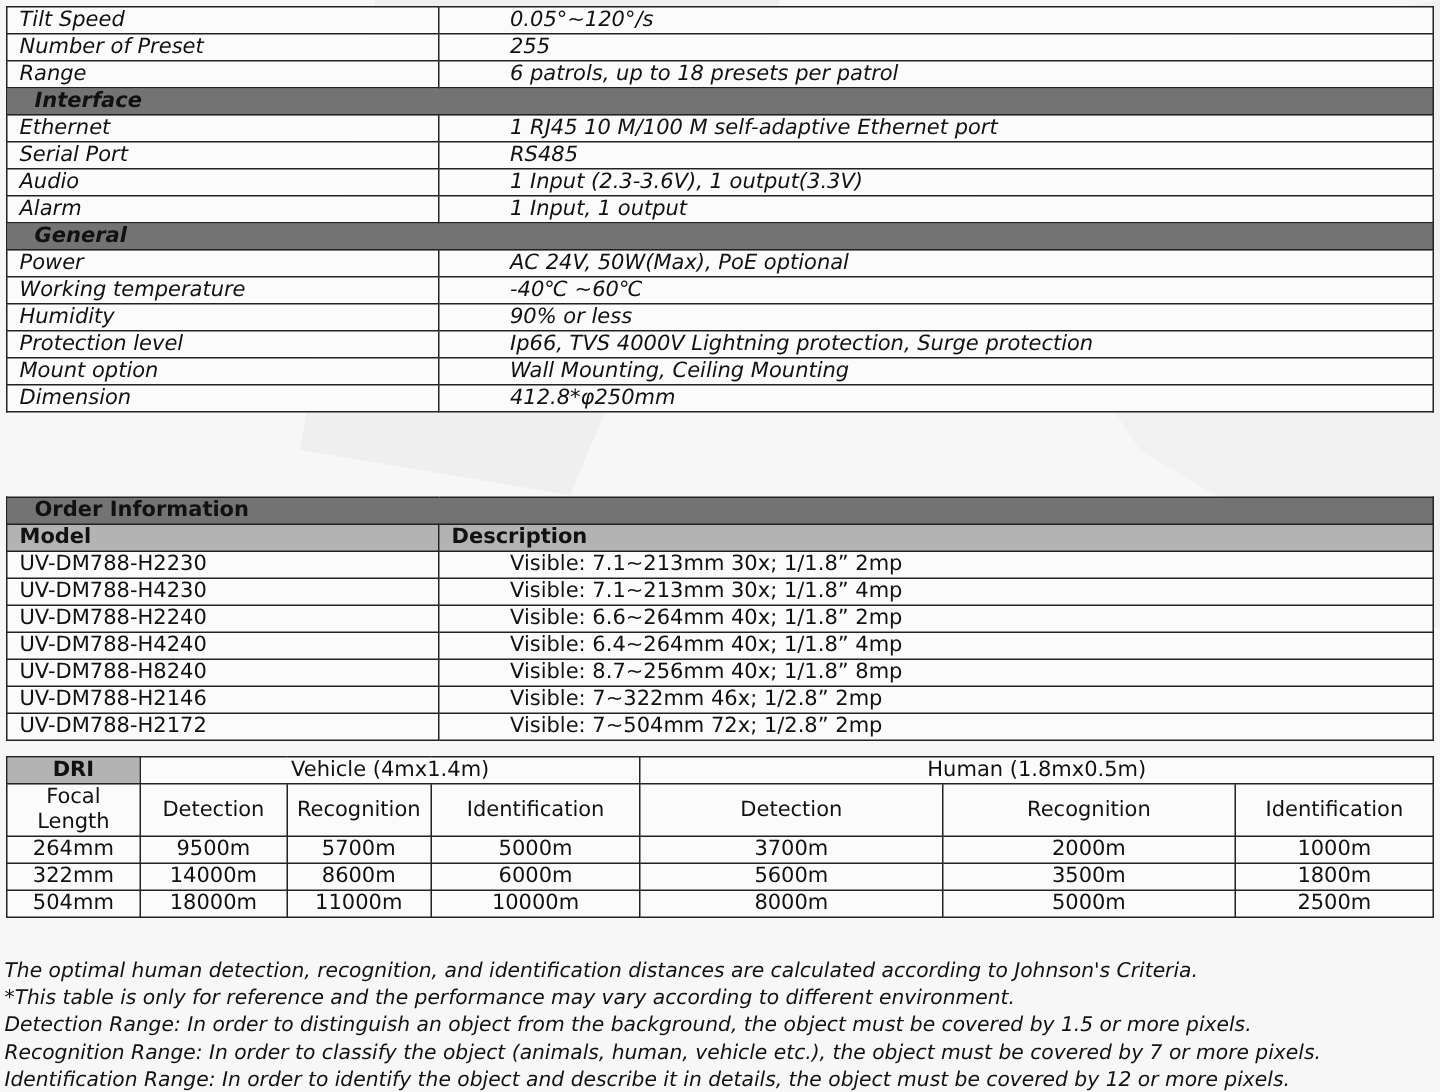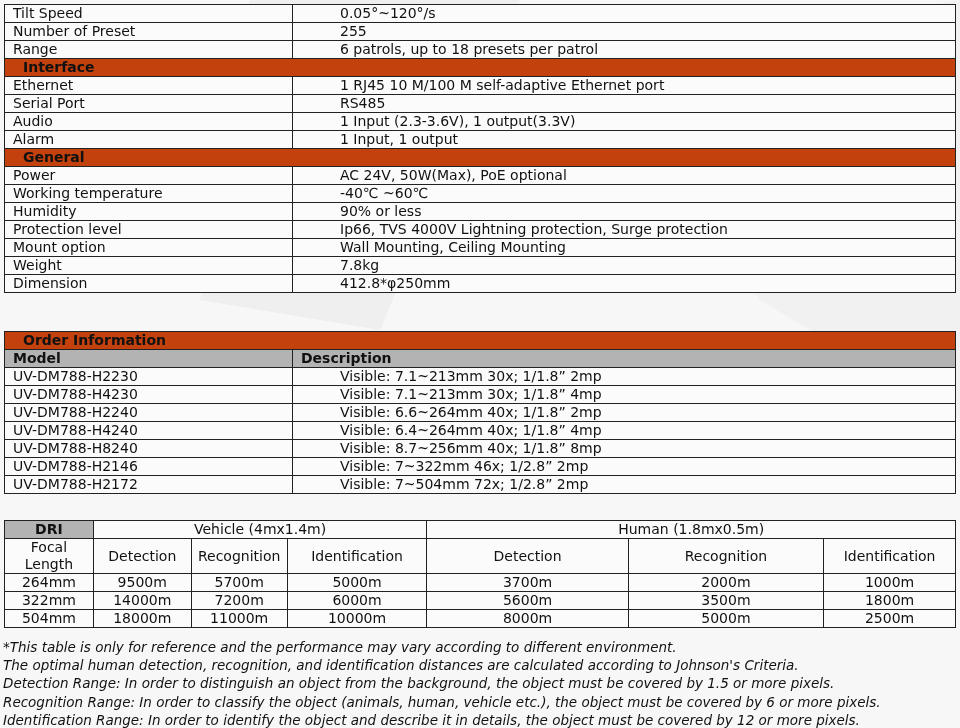--- a/index.html
+++ b/index.html
@@ -8,25 +8,25 @@
     background: #f7f7f7;
     font-family: "DejaVu Sans", sans-serif;
     color: #111;
     position: relative;
   }
   .bg-shape { position: absolute; pointer-events: none; }
   table { border-collapse: collapse; position: absolute; left: 4px; width: 952px; font-size: 14px; }
   td { border: 1.5px solid #222; padding: 0 8px; line-height: 17px; height: 17px; white-space: nowrap; }
   td.val { background: #fbfbfb; padding-left: 47px; }
   td.lbl { background: #fbfbfb; width: 271px; }
-  tr.section td { background: #c2410c; font-weight: bold; padding-left: 18px; }
+  tr.section td { background: #737373; font-weight: bold; padding-left: 18px; }
   tr.subhead td { background: #b3b3b3; font-weight: bold; margin-top: 32px; }
-  #spec-table { top: 4px; }
+  #spec-table { top: 4px; font-style: italic; }
   #order-table { top: 331px; }
-  #dri-table { top: 520px; font-size: 14px; }
+  #dri-table { top: 504px; font-size: 14px; }
   #dri-table td { text-align: center; padding: 0 2px; line-height: 17px; }
   #dri-table td.dri-label { background: #b3b3b3; font-weight: bold; width: 84px; }
   #dri-table tr.colhead td { height: 34px; line-height: 17px; }
   .notes { position: absolute; left: 3px; top: 638px; font-style: italic; font-size: 13.5px; line-height: 18.2px; color: #111; }
   .notes div { white-space: nowrap; }
 </style>
 </head>
 <body>
 
 <svg class="bg-shape" width="960" height="728" style="left:0;top:0;">
@@ -82,24 +82,20 @@
         <td class="lbl">Humidity</td>
         <td class="val">90% or less</td>
       </tr>
       <tr>
         <td class="lbl">Protection level</td>
         <td class="val">Ip66, TVS 4000V Lightning protection, Surge protection</td>
       </tr>
       <tr>
         <td class="lbl">Mount option</td>
         <td class="val">Wall Mounting, Ceiling Mounting</td>
-      </tr>
-      <tr>
-        <td class="lbl">Weight</td>
-        <td class="val">7.8kg</td>
       </tr>
       <tr>
         <td class="lbl">Dimension</td>
         <td class="val">412.8*φ250mm</td>
       </tr>
     </tbody>
 </table>
 
 <table id="order-table">
   <tbody>
@@ -178,37 +174,37 @@
         <td class="val">9500m</td>
         <td class="val">5700m</td>
         <td class="val">5000m</td>
         <td class="val">3700m</td>
         <td class="val">2000m</td>
         <td class="val">1000m</td>
       </tr>
       <tr>
         <td class="val">322mm</td>
         <td class="val">14000m</td>
-        <td class="val">7200m</td>
+        <td class="val">8600m</td>
         <td class="val">6000m</td>
         <td class="val">5600m</td>
         <td class="val">3500m</td>
         <td class="val">1800m</td>
       </tr>
       <tr>
         <td class="val">504mm</td>
         <td class="val">18000m</td>
         <td class="val">11000m</td>
         <td class="val">10000m</td>
         <td class="val">8000m</td>
         <td class="val">5000m</td>
         <td class="val">2500m</td>
       </tr>
     </tbody>
 </table>
 
 <div class="notes">
+  <div>The optimal human detection, recognition, and identification distances are calculated according to Johnson's Criteria.</div>
   <div>*This table is only for reference and the performance may vary according to different environment.</div>
-  <div>The optimal human detection, recognition, and identification distances are calculated according to Johnson's Criteria.</div>
   <div>Detection Range: In order to distinguish an object from the background, the object must be covered by 1.5 or more pixels.</div>
-  <div>Recognition Range: In order to classify the object (animals, human, vehicle etc.), the object must be covered by 6 or more pixels.</div>
+  <div>Recognition Range: In order to classify the object (animals, human, vehicle etc.), the object must be covered by 7 or more pixels.</div>
   <div>Identification Range: In order to identify the object and describe it in details, the object must be covered by 12 or more pixels.</div>
 </div>
 
 </body></html>

